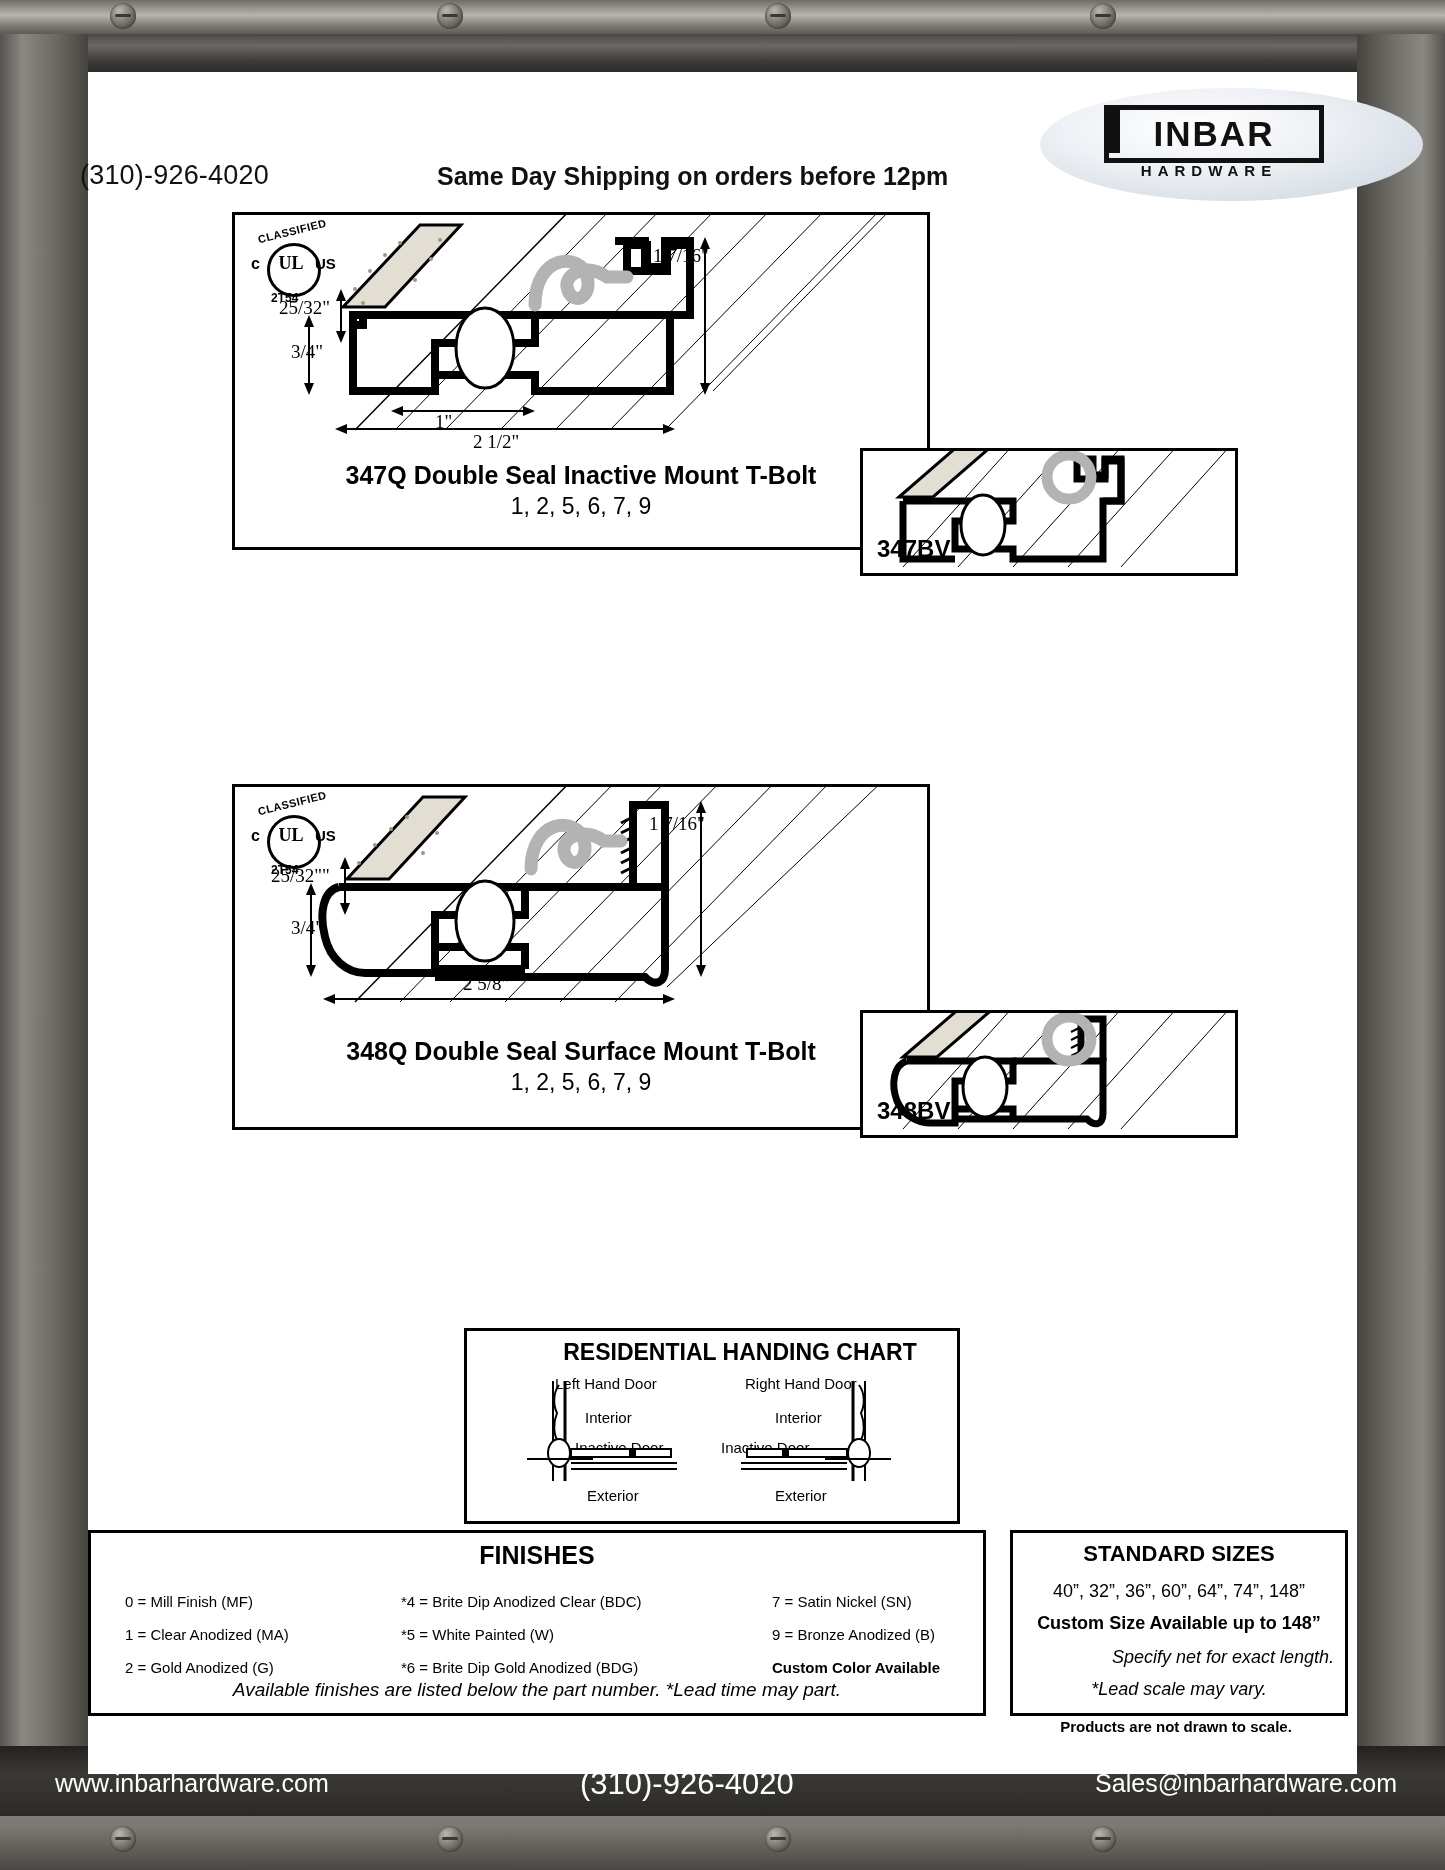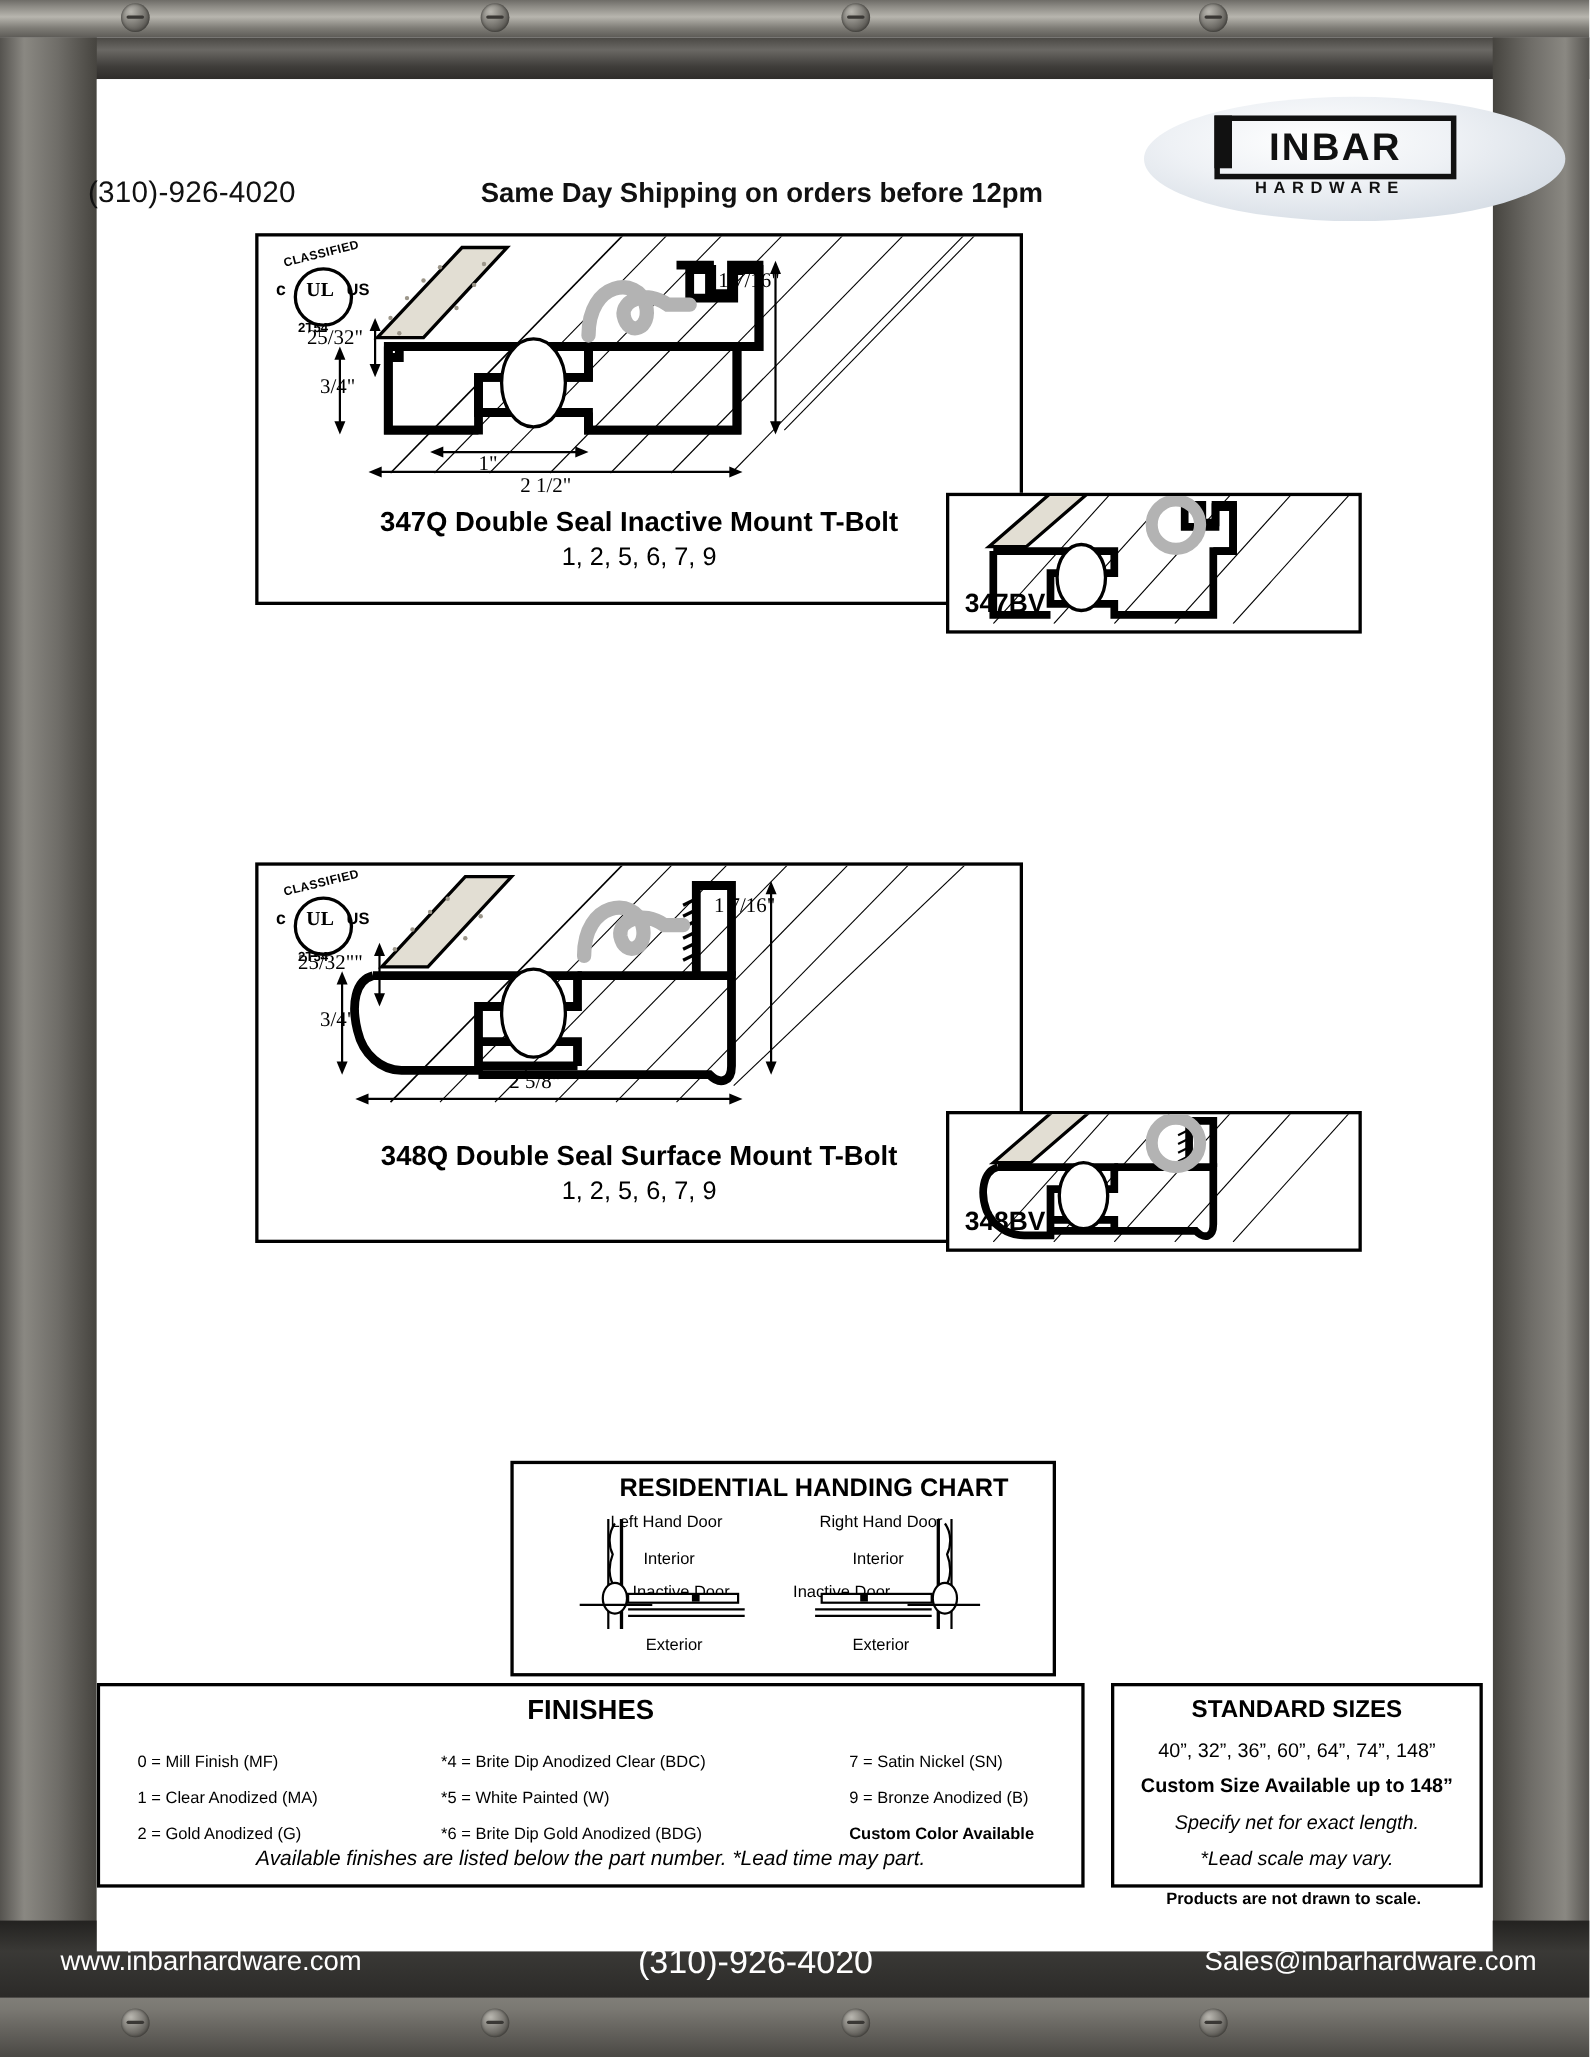--- a/index.html
+++ b/index.html
@@ -432,20 +432,20 @@
     <div style="font-weight:bold;">Custom Color Available</div>
   </div>
 
   <div class="fin-note">Available finishes are listed below the part number. *Lead time may part.</div>
 </div>
 
 <div class="sizes">
   <div class="sizes-title">STANDARD SIZES</div>
   <div class="sizes-line" style="top:48px;">40”, 32”, 36”, 60”, 64”, 74”, 148”</div>
   <div class="sizes-line b" style="top:80px;">Custom Size Available up to 148”</div>
-  <div class="sizes-line i" style="top:114px;">Specify net for exact length.</div>
+  <div class="sizes-line i" style="top:114px;margin-left:44px;">Specify net for exact length.</div>
   <div class="sizes-line i" style="top:146px;">*Lead scale may vary.</div>
 </div>
 <div class="not-scale">Products are not drawn to scale.</div>
 
 <div class="foot foot-web">www.inbarhardware.com</div>
 <div class="foot foot-phone">(310)-926-4020</div>
 <div class="foot foot-mail">Sales@inbarhardware.com</div>
 
 </body></html>

